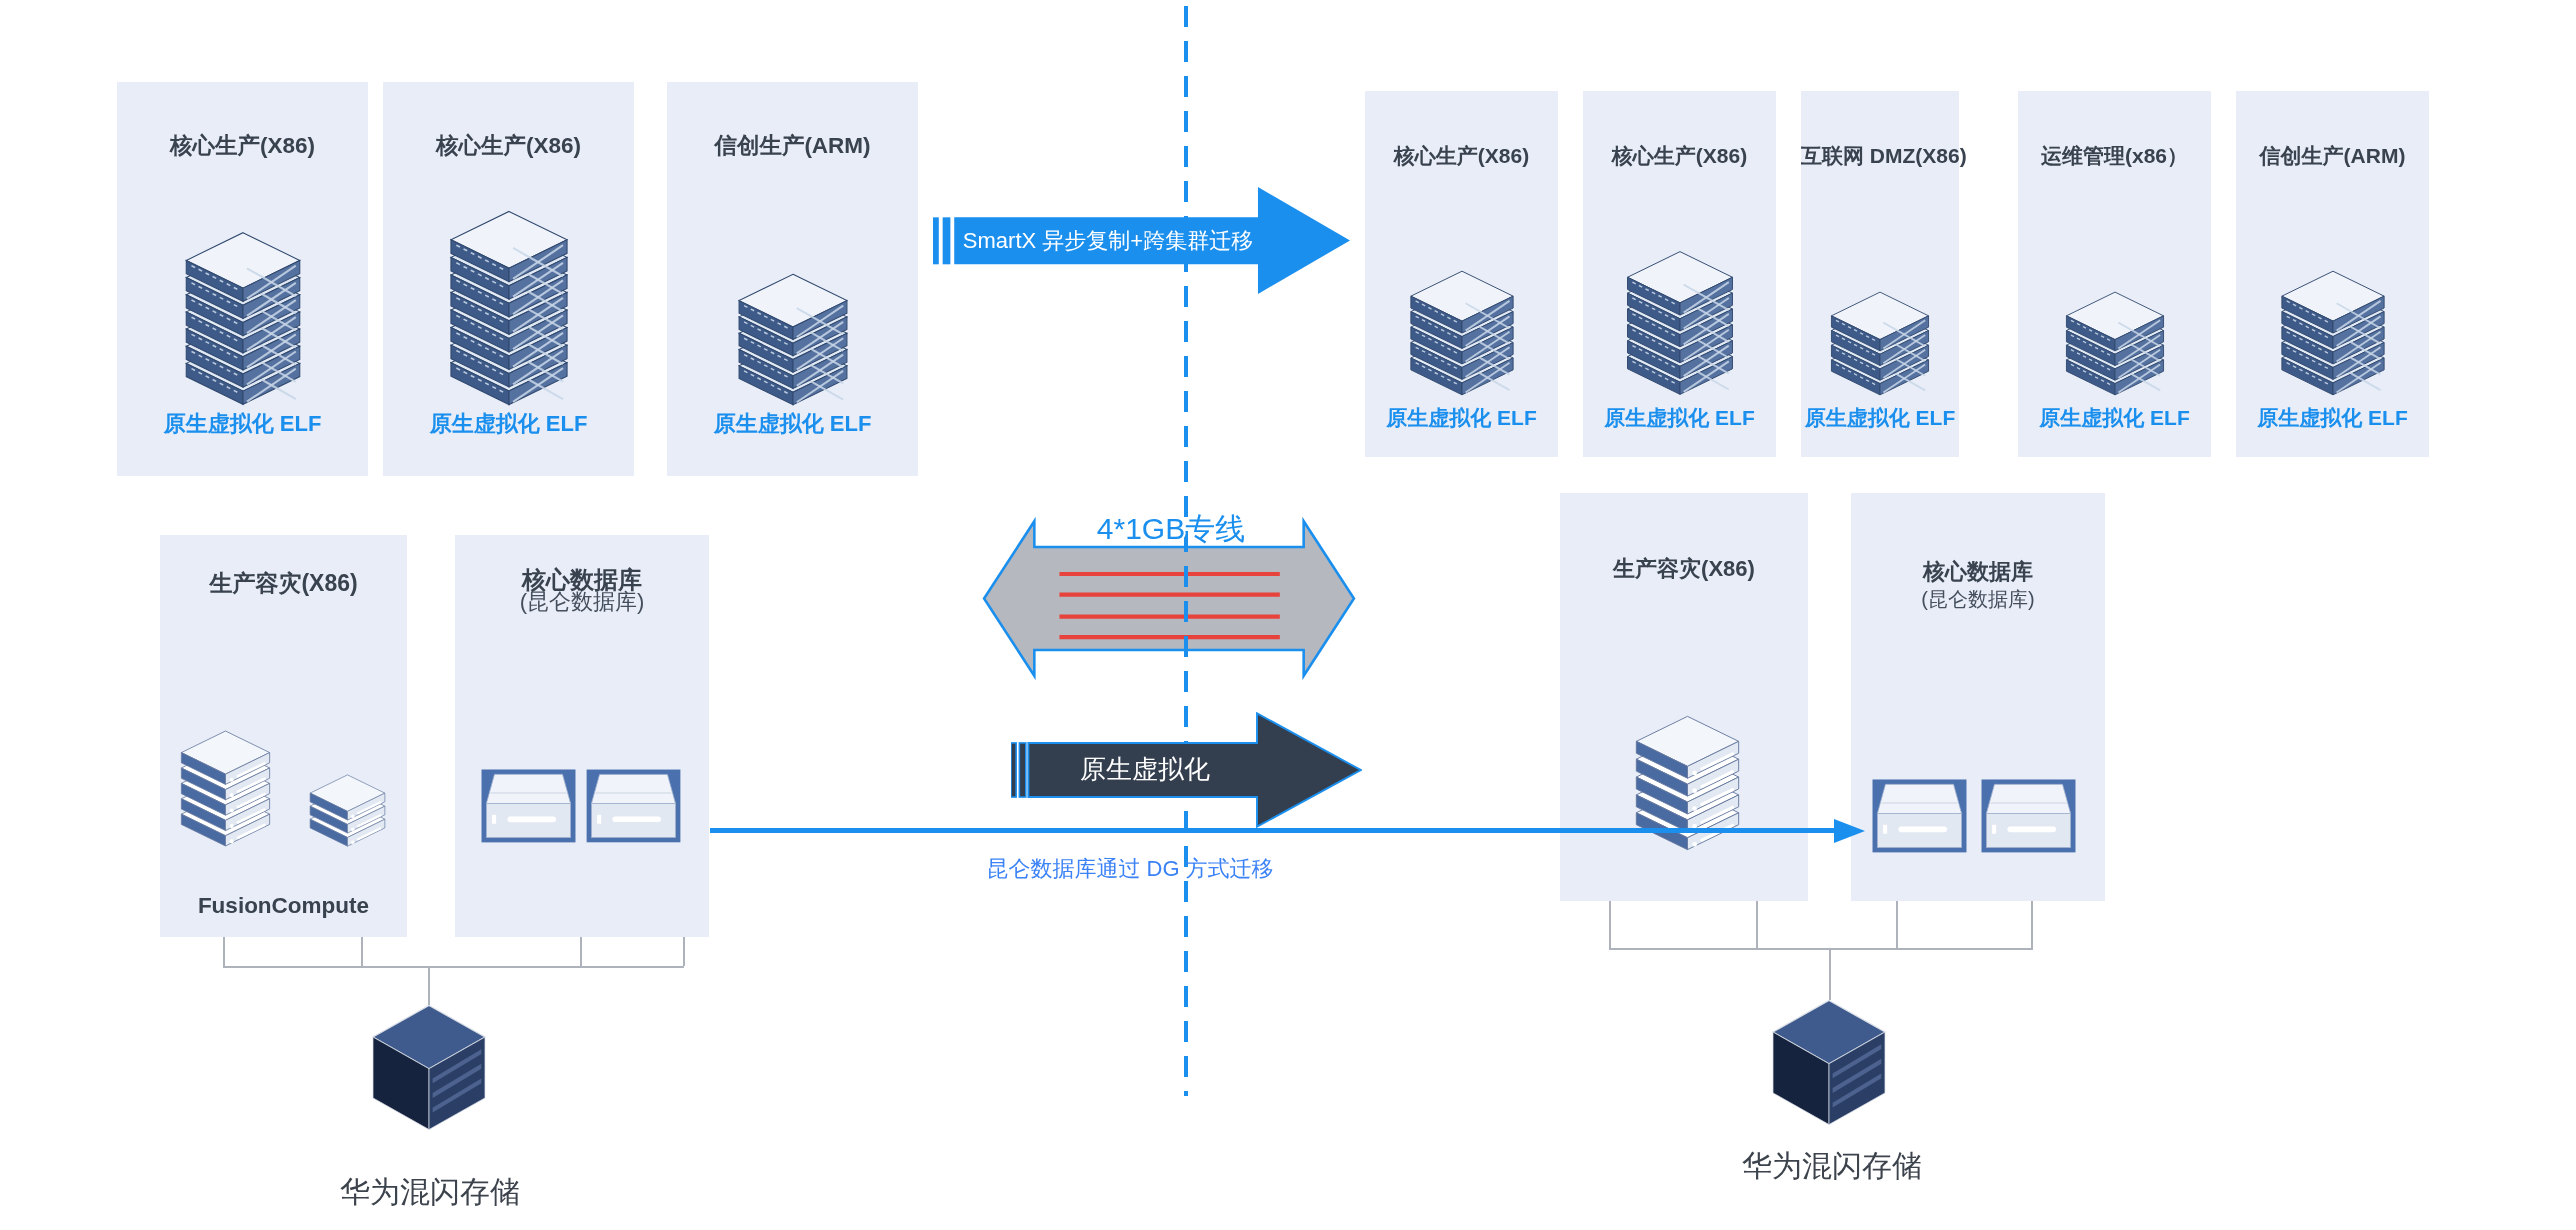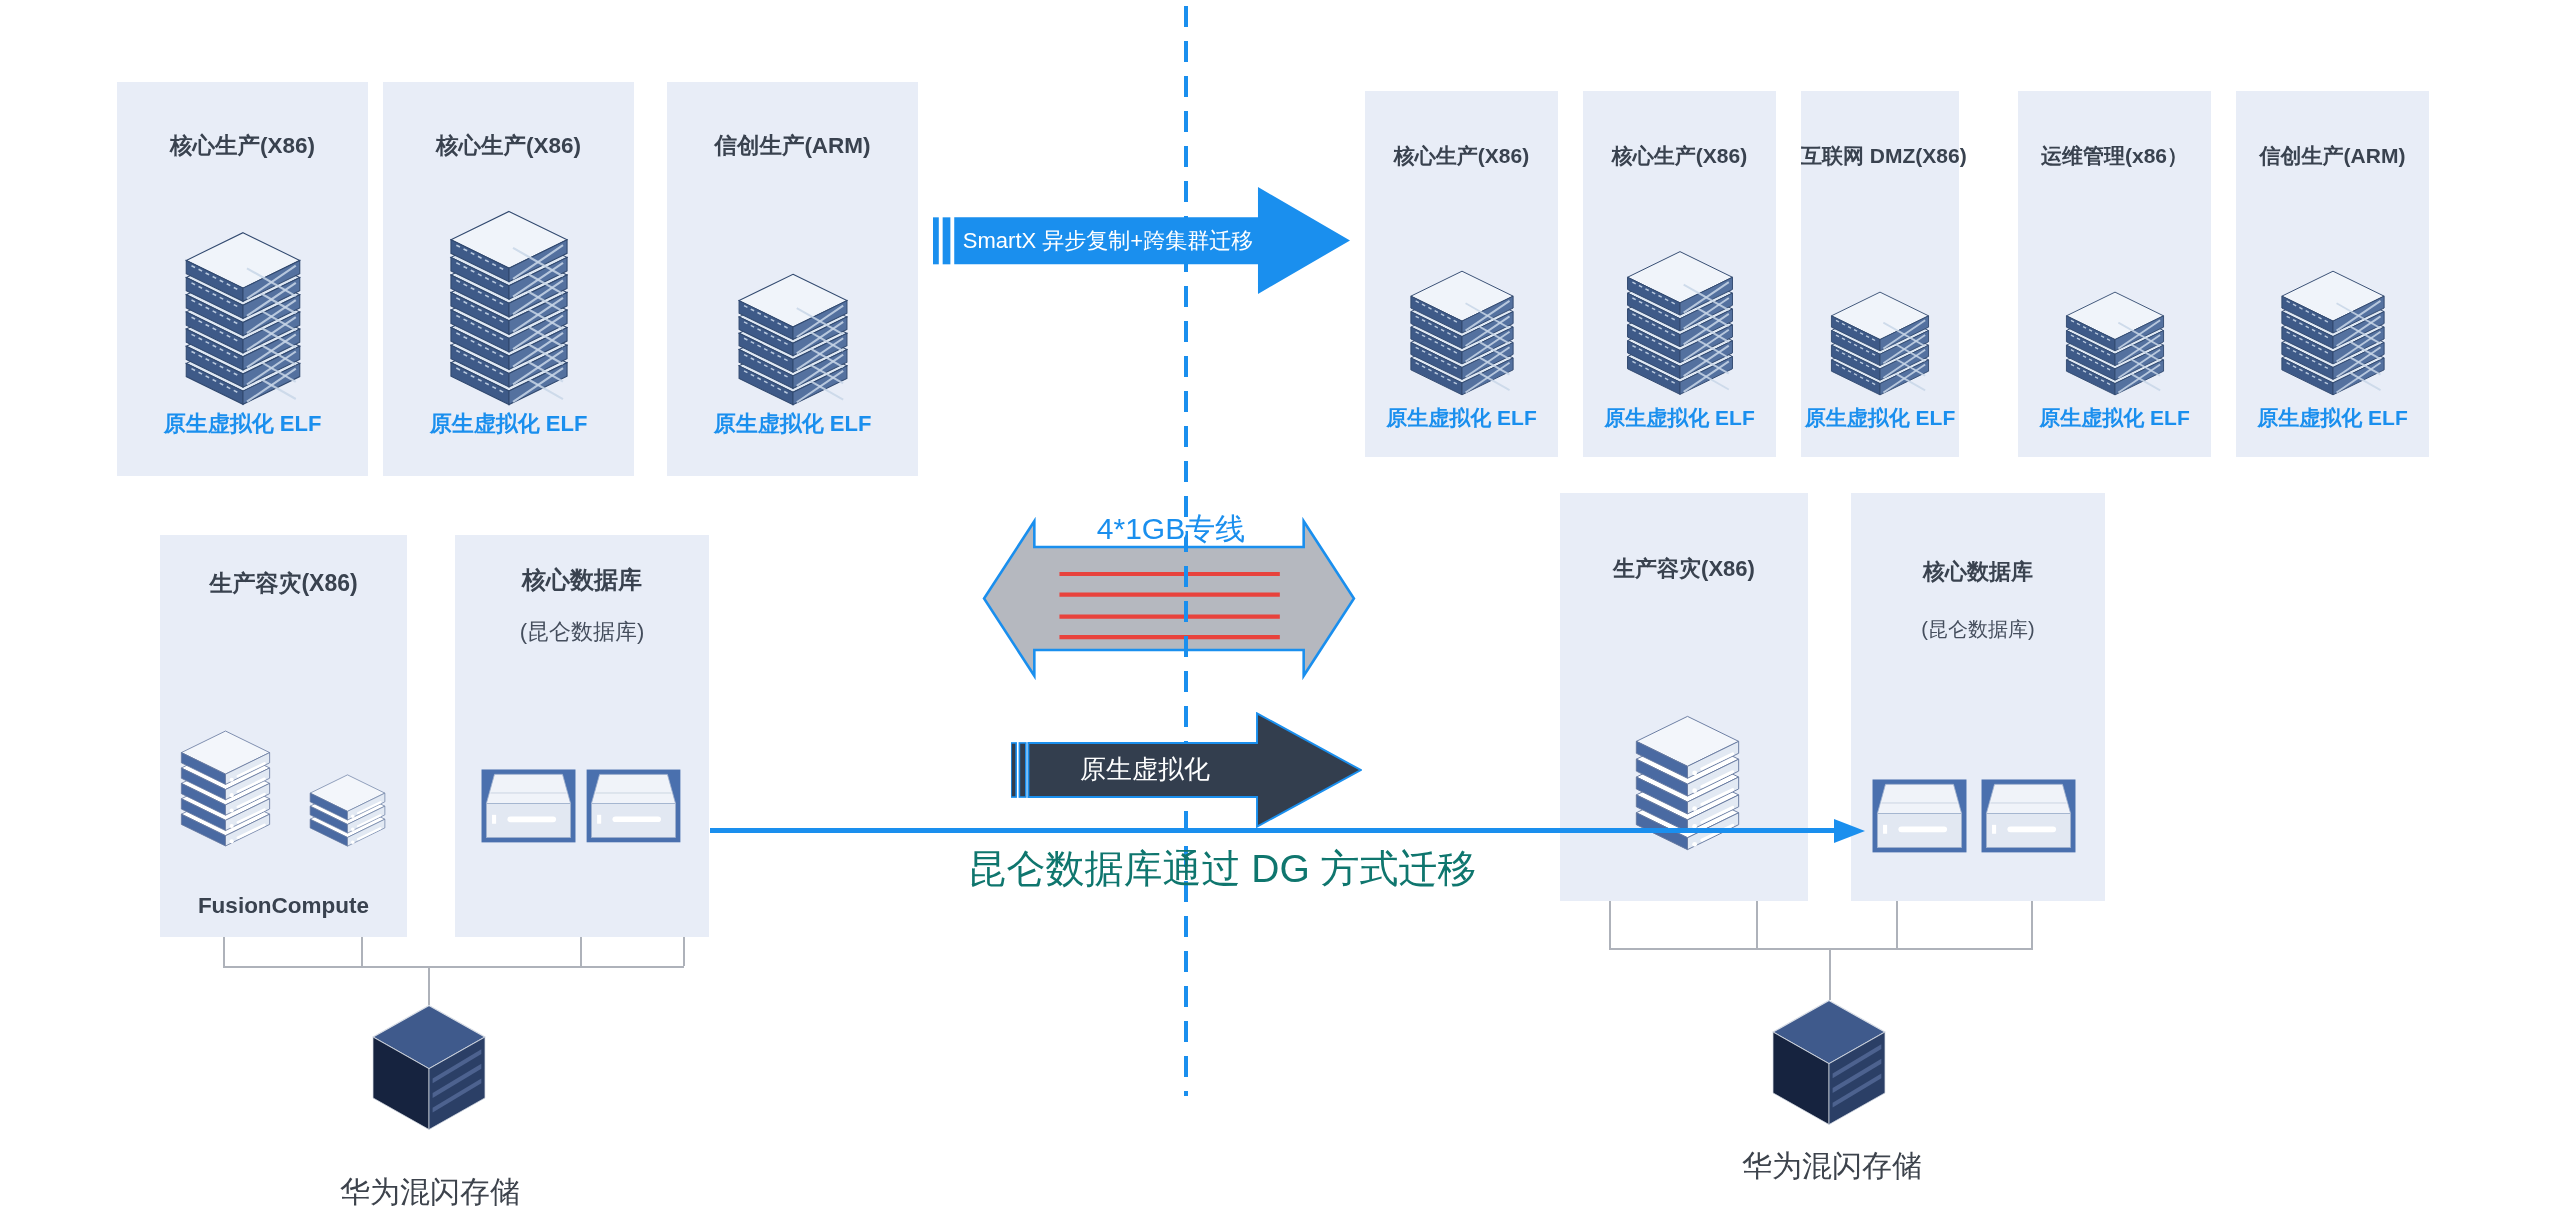--- a/index.html
+++ b/index.html
@@ -7,21 +7,21 @@
           font-family:"Liberation Sans","DejaVu Sans",sans-serif;padding-left:28px;}
   .nbox{position:absolute;background:#e8edf7;}
   .nbox-title{position:absolute;left:0;width:100%;text-align:center;color:#39424f;font-weight:bold;white-space:nowrap;}
   .lt .nbox-title{top:48px;font-size:22.5px;}
   .rt .nbox-title{top:51px;font-size:21px;}
   .elf{position:absolute;left:0;width:100%;text-align:center;color:#1a8fee;font-weight:bold;white-space:nowrap;}
   .lt .elf{bottom:37px;font-size:22px;}
   .rt .elf{bottom:25px;font-size:21px;}
   .stack{position:absolute;left:50%;transform:translateX(-50%);}
   .stack.abs{left:auto;transform:none;}
-  .subtitle{position:absolute;left:0;width:100%;text-align:center;color:#454e5d;font-weight:normal;white-space:nowrap;margin-top:30px;}
+  .subtitle{position:absolute;left:0;width:100%;text-align:center;color:#454e5d;font-weight:normal;white-space:nowrap;}
   .dashline{position:absolute;width:3.9px;
     background:repeating-linear-gradient(to bottom,#1a8fee 0 20.6px,rgba(0,0,0,0) 20.6px 35px);}
   .conn{position:absolute;background:#aeb2ba;}
   .biglabel{position:absolute;color:#3d434c;font-size:30px;white-space:nowrap;transform:translateX(-50%);}
   .arrowtext{position:absolute;color:#ffffff;font-weight:normal;white-space:nowrap;transform:translate(-50%,-50%);z-index:3;}
   .halo{text-shadow:-1.9px -1.9px 0 #fff,1.9px -1.9px 0 #fff,-1.9px 1.9px 0 #fff,1.9px 1.9px 0 #fff,0 -1.9px 0 #fff,0 1.9px 0 #fff,-1.9px 0 0 #fff,1.9px 0 0 #fff;}
   svg{display:block;}
   .z0{z-index:0;} .z1{z-index:1;} .z2{z-index:2;} .z3{z-index:3;}
 </style>
 </head>
@@ -519,16 +519,16 @@
 
   <svg class="z2" style="position:absolute;left:1011px;top:712px;" width="351" height="116" viewBox="0 0 545 180">
     <rect x="0" y="48" width="8" height="84" fill="#333e4e" stroke="#1a8fee" stroke-width="2.5"></rect>
     <rect x="13" y="48" width="10" height="84" fill="#333e4e" stroke="#1a8fee" stroke-width="2.5"></rect>
     <polygon points="27,48 382,48 382,2 543,90 382,178 382,132 27,132" fill="#333e4e" stroke="#1a8fee" stroke-width="3" stroke-linejoin="miter"></polygon>
   </svg>
   <div class="arrowtext" style="left:1145px;top:769px;font-size:26px;">原生虚拟化</div>
 
   <div class="z2" style="position:absolute;left:710px;top:828px;width:1126px;height:4.5px;background:#1a8fee;"></div>
   <div class="z2" style="position:absolute;left:1834px;top:819px;width:0;height:0;border-top:12.2px solid rgba(0,0,0,0);border-bottom:12.2px solid rgba(0,0,0,0);border-left:31px solid #1a8fee;"></div>
-  <div class="z3" style="position:absolute;left:1222px;top:869px;transform:translate(-50%,-50%);font-size:39px;color:#0f766e;white-space:nowrap;">昆仑数据库通过 DG 方式迁移</div>
+  <div class="z3" style="position:absolute;left:1130px;top:869px;transform:translate(-50%,-50%);font-size:22px;color:#3b82f6;white-space:nowrap;">昆仑数据库通过 DG 方式迁移</div>
 
 </div>
 
 
 </body></html>

